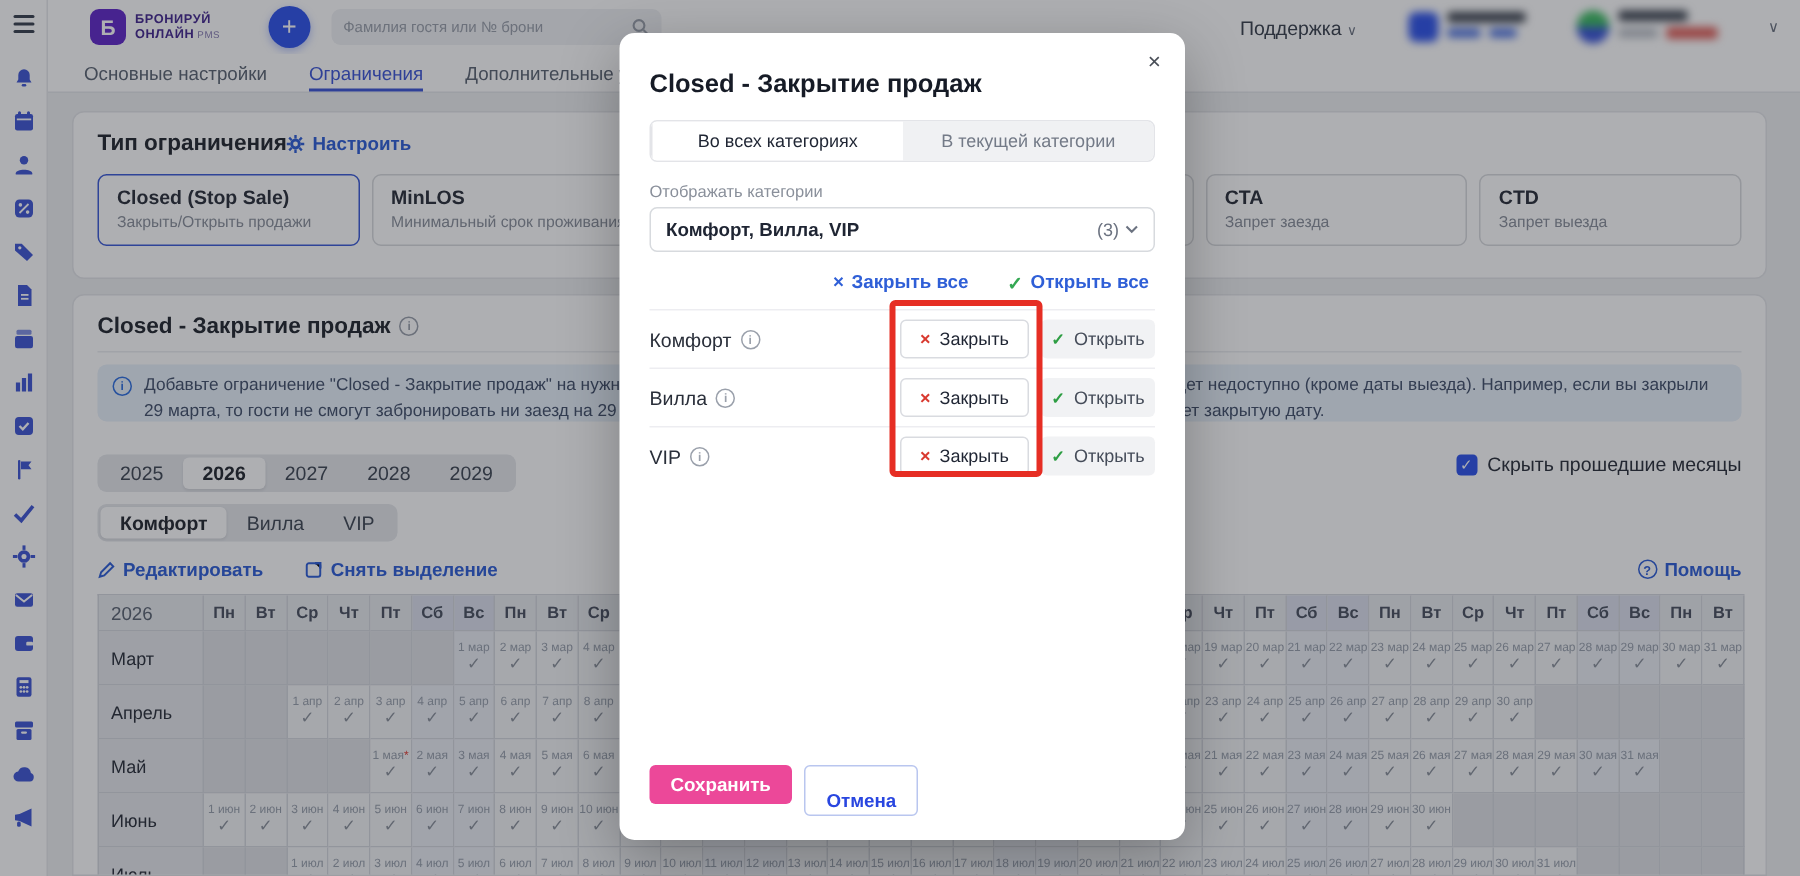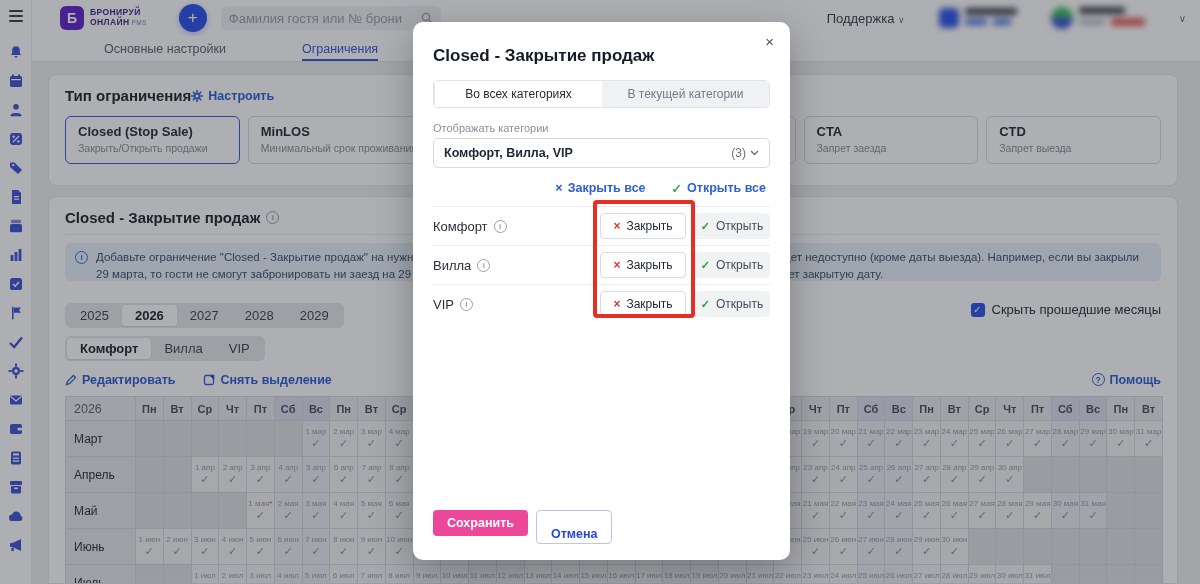--- a/index.html
+++ b/index.html
@@ -14,35 +14,35 @@
   .sicon svg { width:16px; height:16px; display:block; }
 
   
   .topbar { position:absolute; left:32px; top:0; right:0; height:36px; background:#fff; display:flex; align-items:center; z-index:1; }
   .brand { display:flex; align-items:center; gap:6px; margin-left:28px; }
   .brand-logo { width:24px; height:24px; background:#6128c9; border-radius:6px; color:#fff; font-weight:bold; font-size:14px; display:flex; align-items:center; justify-content:center; }
   .brand-text { font-size:8.5px; font-weight:800; color:#44288f; letter-spacing:.4px; line-height:1.15; }
   .brand-suffix { font-size:6.5px; font-weight:400; color:#8a7fb5; margin-left:2px; }
   .plus-btn { width:28px; height:28px; border-radius:50%; background:#2f54eb; color:#fff; font-size:17px; display:flex; align-items:center; justify-content:center; margin-left:32px; cursor:pointer; box-shadow:0 2px 6px rgba(47,84,235,.35); }
   .search-box { margin-left:14px; width:220px; height:24px; background:#f0f1f4; border-radius:6px; display:flex; align-items:center; padding:0 8px; }
-  .search-box input { flex:1; border:none; outline:none; background:transparent; font-size:13px; color:#3a414d; font-family:inherit; }
+  .search-box input { flex:1; border:none; outline:none; background:transparent; font-size:10px; color:#3a414d; font-family:inherit; }
   .search-box input::placeholder { color:#9aa0ab; }
   .top-right { margin-left:auto; display:flex; align-items:center; gap:34px; margin-right:14px; }
   .support { font-size:13px; color:#3a414d; cursor:pointer; }
   .support .chev { font-size:9px; color:#6b7280; }
   .widget { display:flex; align-items:flex-start; gap:6px; filter:blur(3px); cursor:pointer; }
   .w-icon1 { width:20px; height:20px; background:#2f54eb; border-radius:5px; }
   .w-icon2 { width:22px; height:22px; border-radius:50%; background:linear-gradient(#3dbb63 50%,#3a55d8 50%); }
   .w-lines { display:flex; flex-direction:column; gap:4px; }
   .bar { border-radius:2px; }
   .chev-gray { font-size:10px; color:#6b7280; }
 
   
   .navtabs { position:absolute; left:32px; top:36px; right:0; height:26px; background:#fff; border-bottom:1px solid #e4e6ea; display:flex; align-items:center; gap:28px; padding-left:24px; z-index:1; }
-  .navtab { font-size:12.5px; color:#5b6472; cursor:pointer; height:100%; display:flex; align-items:center; white-space:nowrap;margin-left:48px; }
+  .navtab { font-size:12.5px; color:#5b6472; cursor:pointer; height:100%; display:flex; align-items:center; white-space:nowrap; }
   .navtab.active { color:#3c55d6; box-shadow:inset 0 -2px 0 #3c55d6; }
 
   
   .panel { position:absolute; background:#fff; border:1px solid #e4e5e9; border-radius:8px; }
   .panel1 { left:48px; top:74px; width:1130px; height:112px; padding:12px 16px; }
   .panel-head { display:flex; align-items:center; }
   .panel-title { font-size:15px; font-weight:700; color:#23272f; display:flex; align-items:center; gap:6px; }
   .blue-link { font-size:12.5px; font-weight:600; color:#2f5fd7; cursor:pointer; display:flex; align-items:center; gap:5px; white-space:nowrap; }
   .cards { display:flex; gap:8px; margin-top:12px; }
   .card { flex:1; height:48px; border:1px solid #d9dbde; border-radius:6px; padding:7px 12px; cursor:pointer; background:#fff; }

